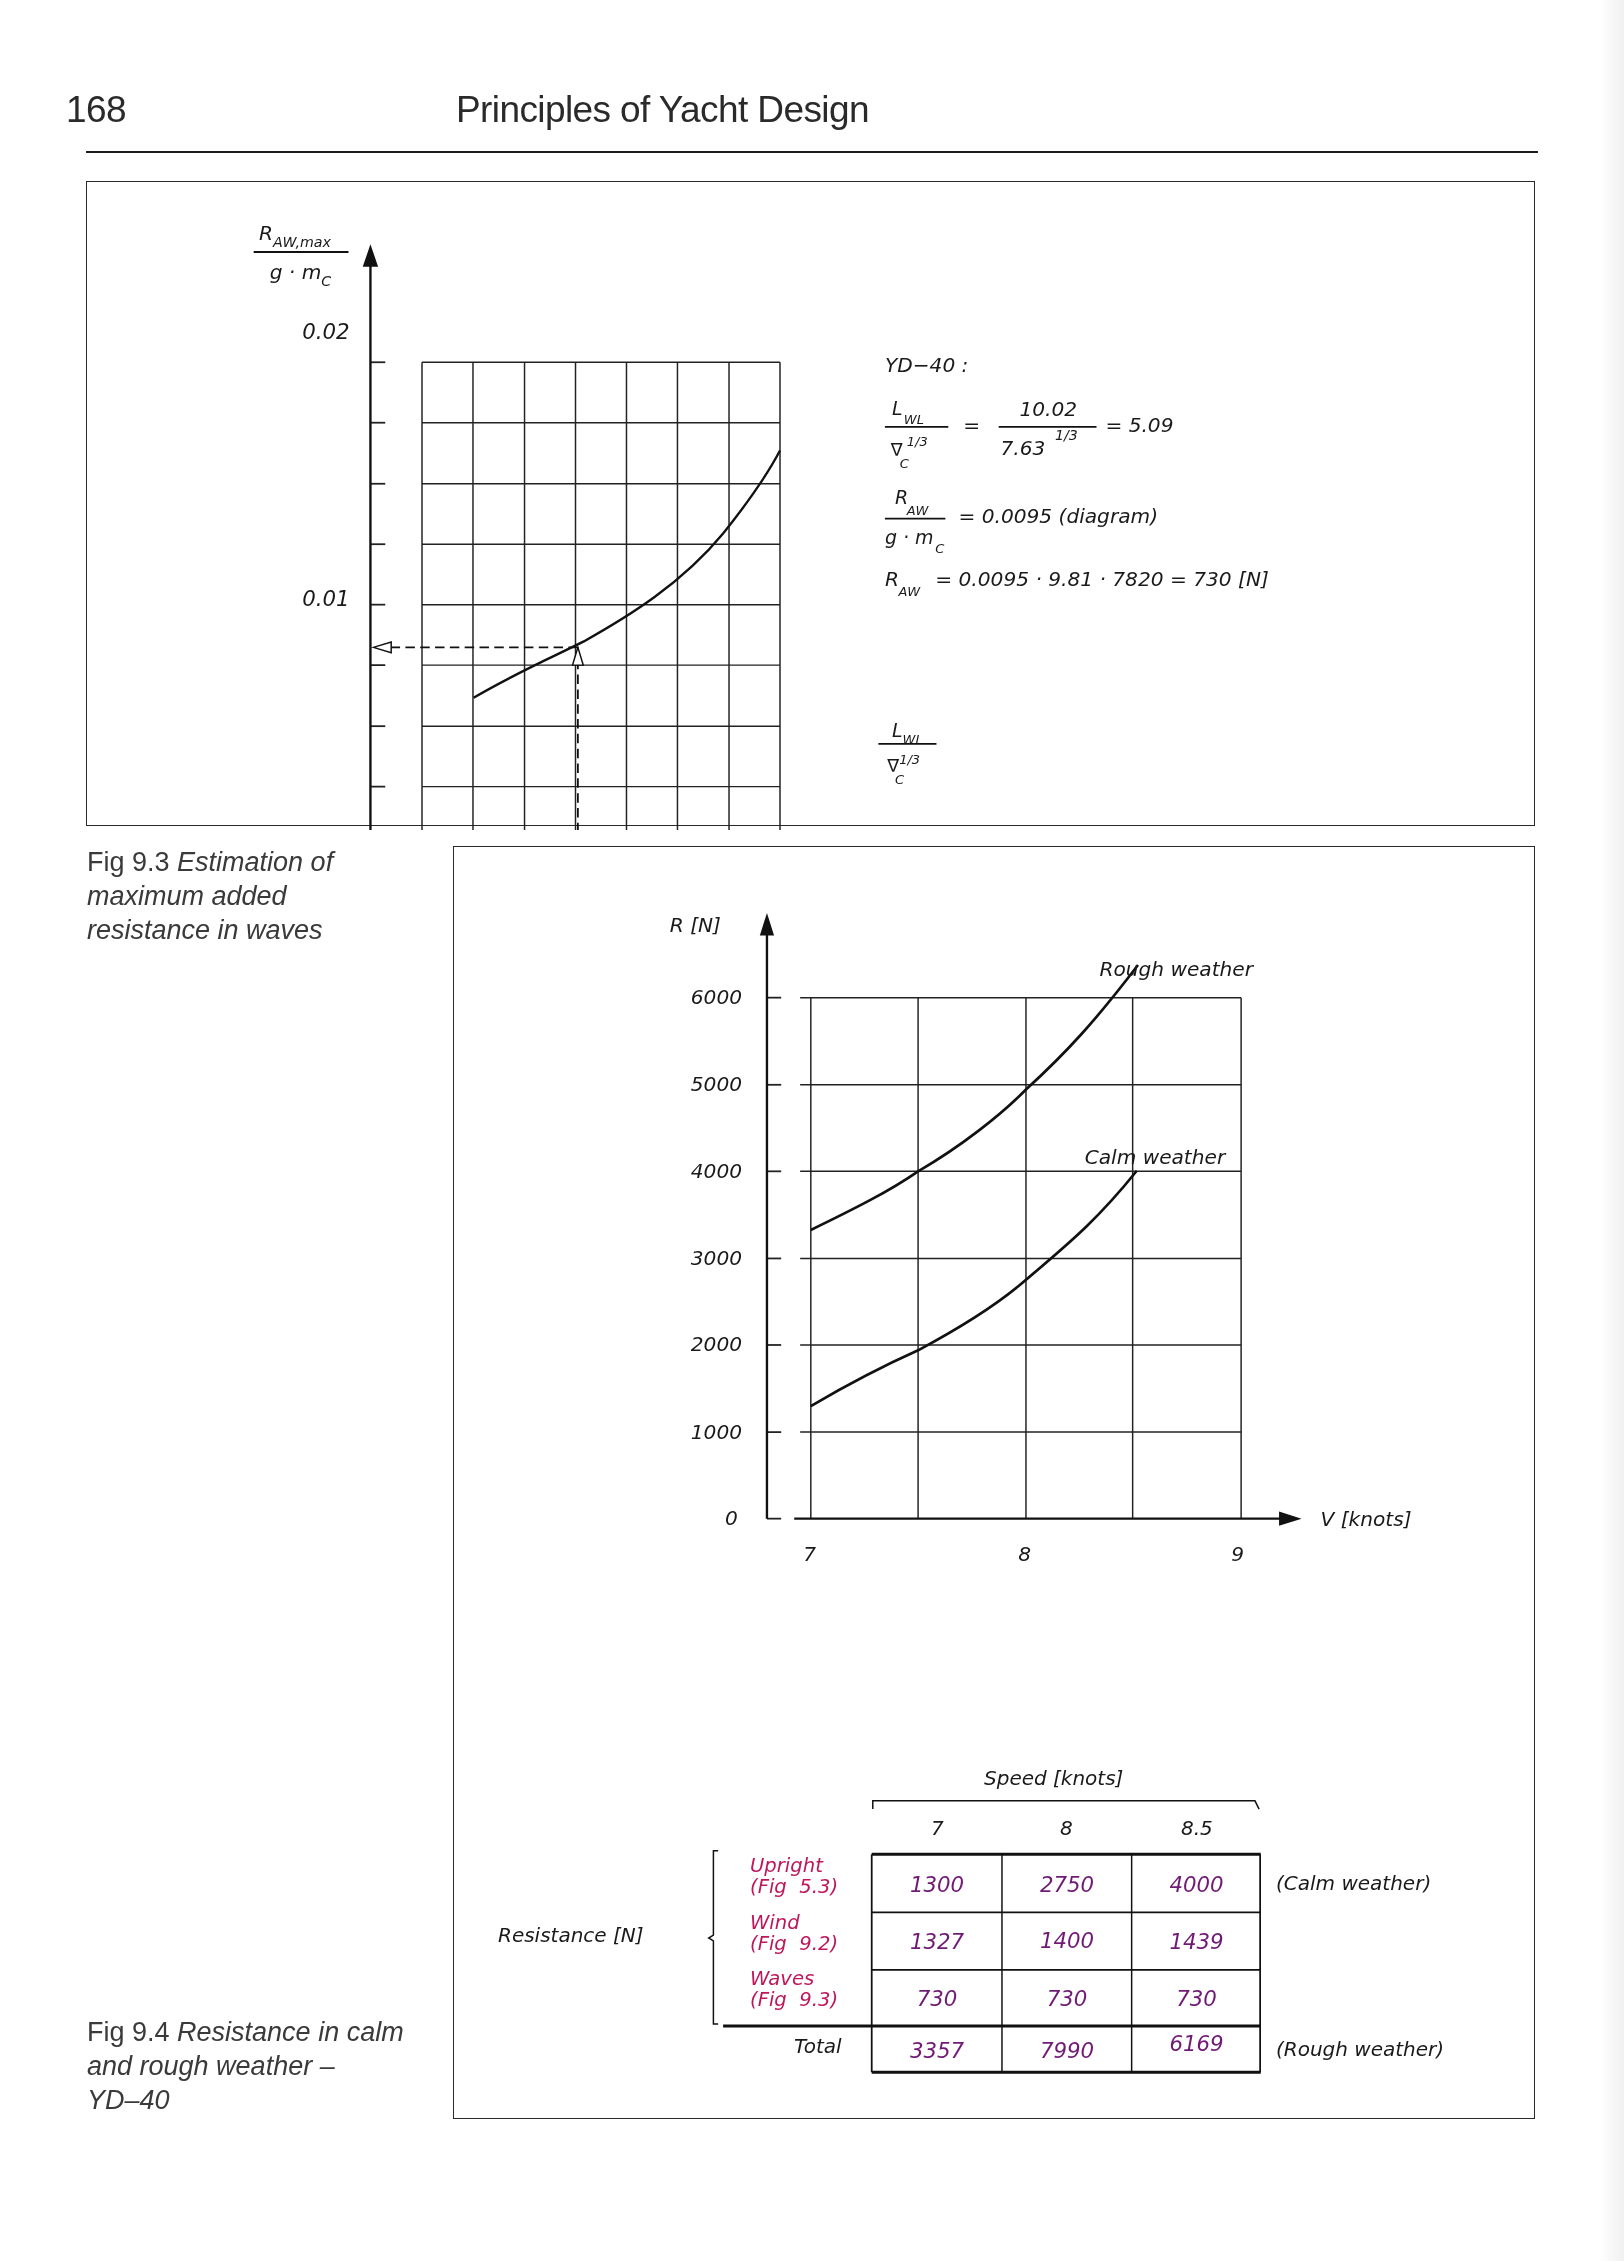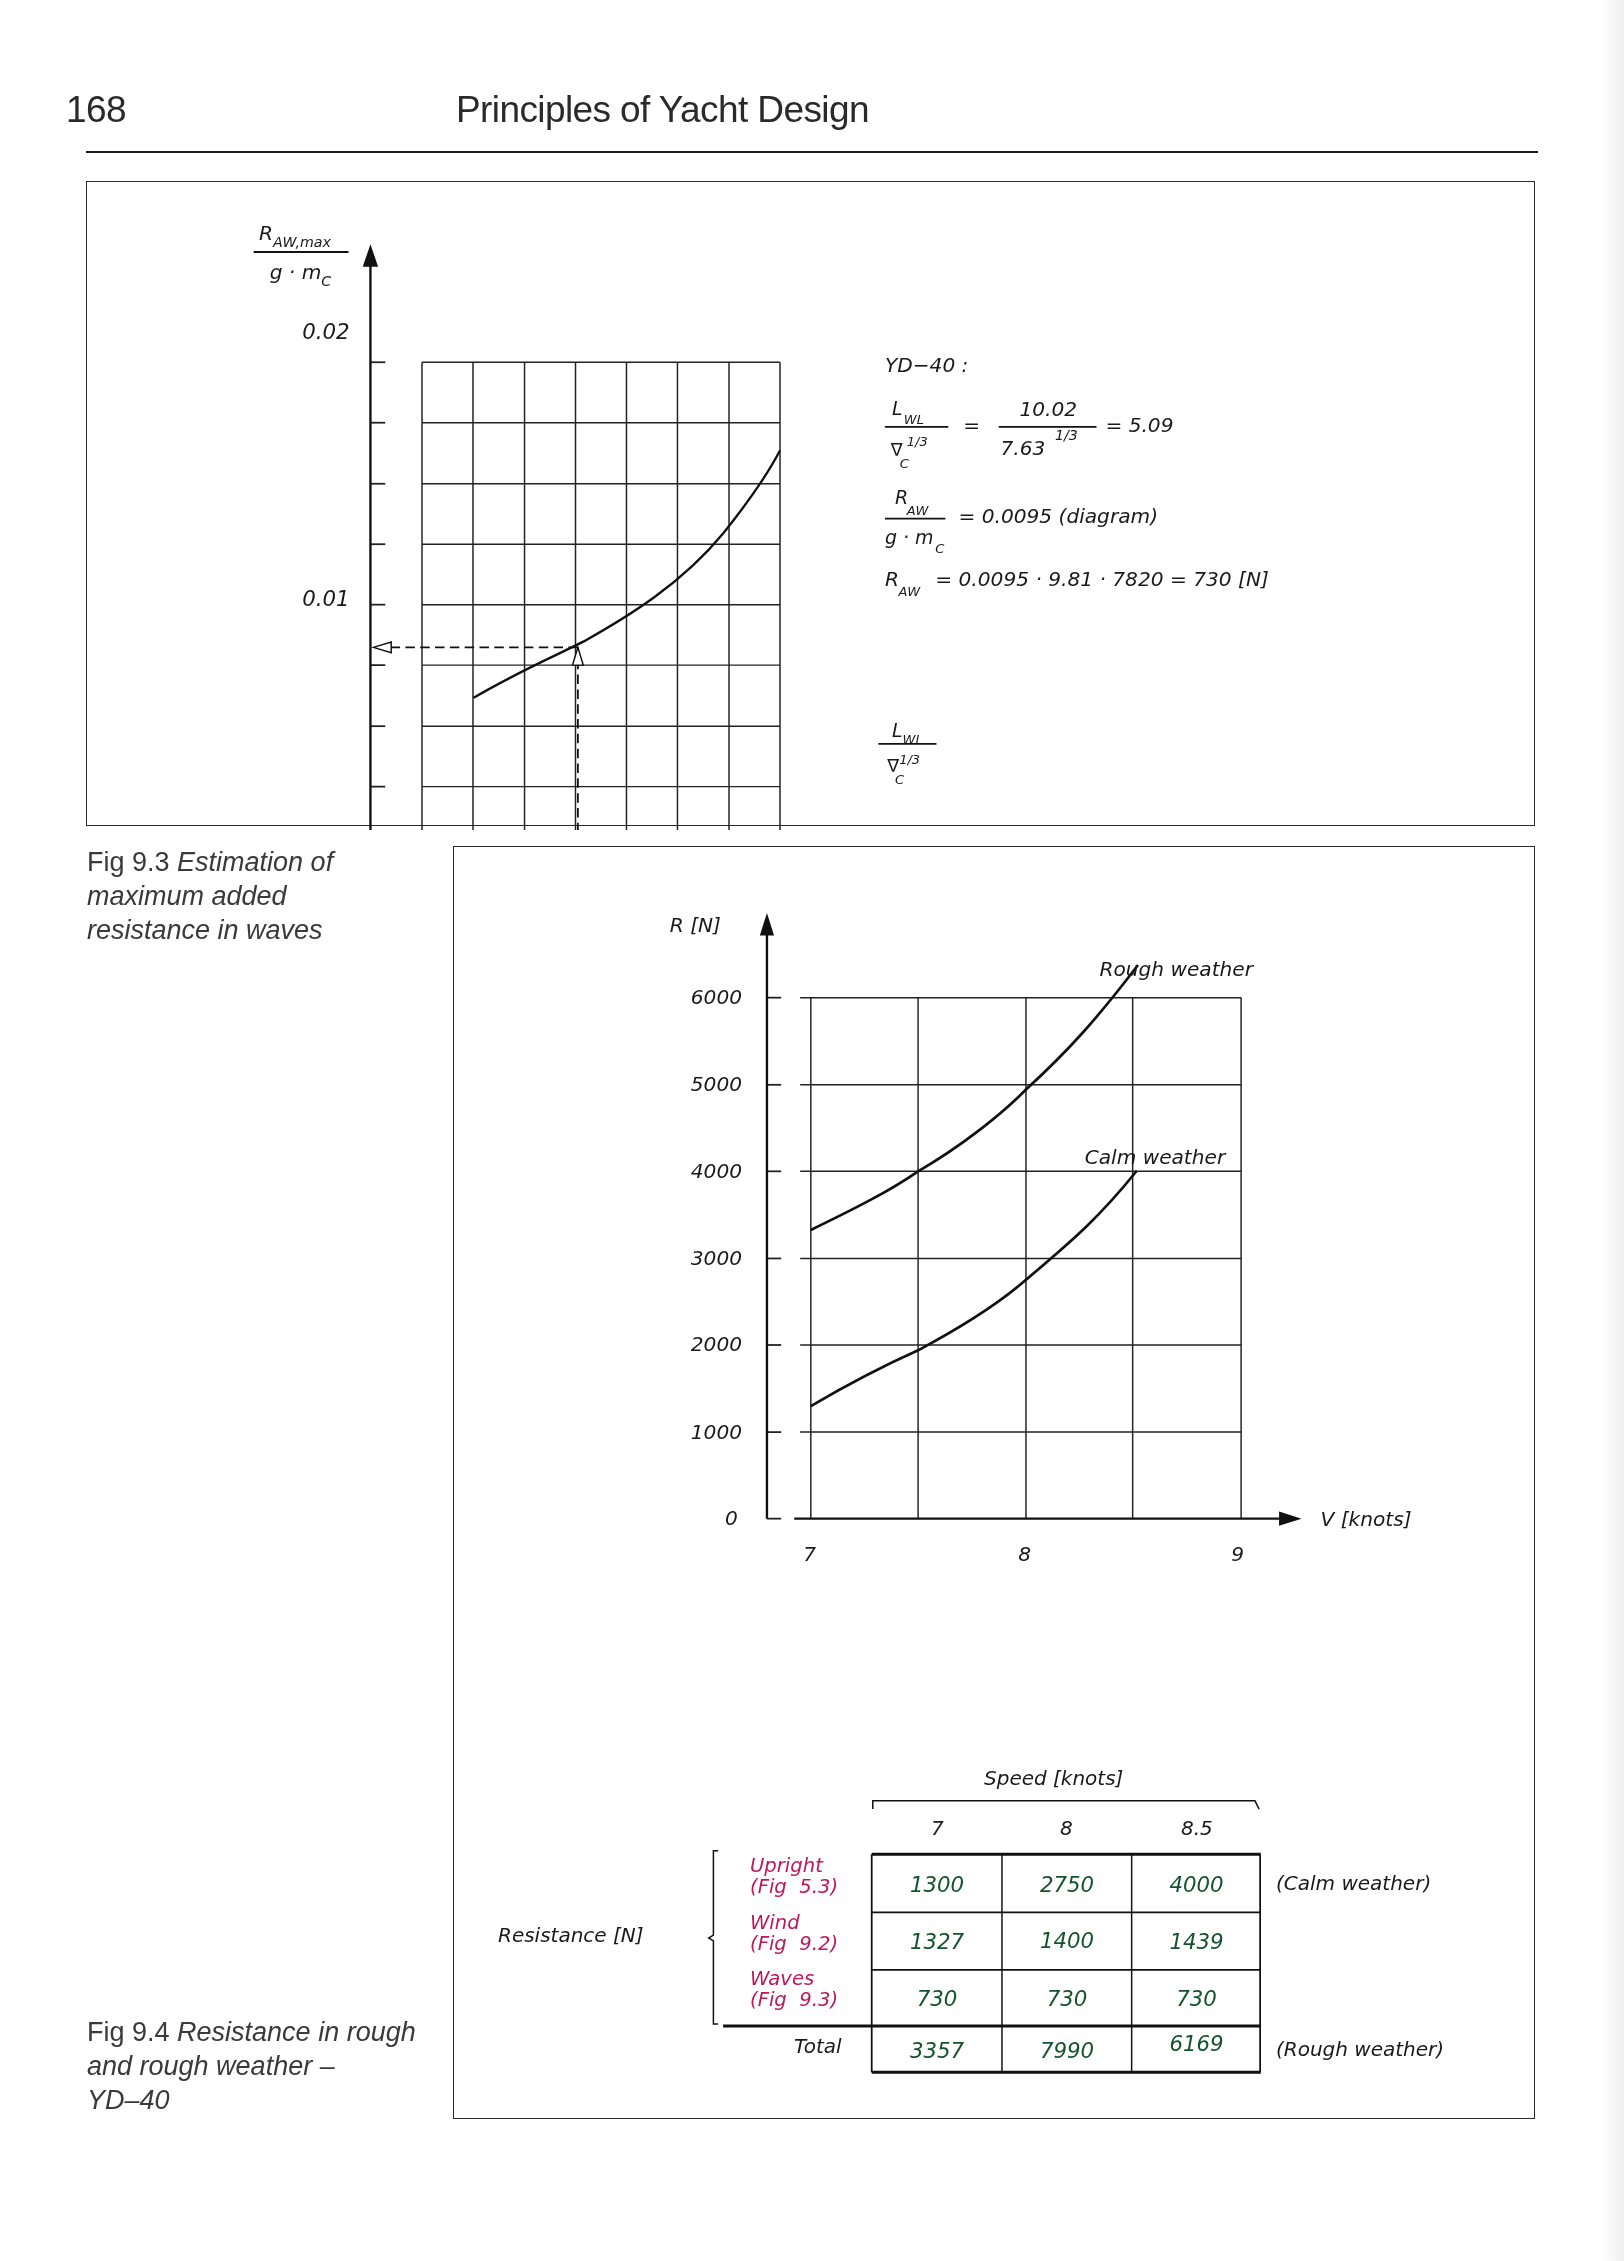--- a/index.html
+++ b/index.html
@@ -9,21 +9,21 @@
   .header-num, .header-title { position:absolute; top:89px; font-family:"Liberation Sans", sans-serif; font-size:37px; color:#2a2a2a; font-weight:normal; letter-spacing:-0.6px; }
   .header-num { left:66px; }
   .header-title { left:456px; }
   .header-rule { position:absolute; left:86px; top:151px; width:1452px; height:2.4px; background:#1a1a1a; }
   .frame { position:absolute; border:1.8px solid #2a2a2a; box-sizing:border-box; }
   .caption { position:absolute; font-family:"Liberation Sans", sans-serif; font-size:27px; line-height:34px; color:#3a3a3a; }
   .caption .lbl { font-style:normal; }
   .caption .txt { font-style:italic; }
   svg text { font-family:"DejaVu Sans", sans-serif; font-style:italic; fill:#1a1a1a; }
   .tbl-text { position:absolute; font-family:"DejaVu Sans", sans-serif; font-style:italic; font-size:20px; color:#1a1a1a; white-space:nowrap; }
-  .cell { position:absolute; font-family:"DejaVu Sans", sans-serif; font-style:italic; font-size:21.3px; color:#14532d; display:flex; align-items:center; justify-content:center; box-sizing:border-box; }
+  .cell { position:absolute; font-family:"DejaVu Sans", sans-serif; font-style:italic; font-size:21.3px; color:#701a75; display:flex; align-items:center; justify-content:center; box-sizing:border-box; }
   .rowhead { position:absolute; font-family:"DejaVu Sans", sans-serif; font-style:italic; font-size:19.6px; line-height:21.3px; color:#be185d; white-space:pre; }
 </style>
 </head>
 <body>
 
 <div class="right-edge"></div>
 
 <div class="header-num">168</div>
 <div class="header-title">Principles of Yacht Design</div>
 <div class="header-rule"></div>
@@ -241,17 +241,17 @@
   <div class="cell" style="left:1002px; top:1970px; width:130px; height:56px;">730</div>
   <div class="cell" style="left:1132px; top:1970px; width:129px; height:56px;">730</div>
 
   <div class="cell" style="left:872px; top:2027px; width:130px; height:46px;">3357</div>
   <div class="cell" style="left:1002px; top:2027px; width:130px; height:46px;">7990</div>
   <div class="cell" style="left:1132px; top:2027px; width:129px; height:32px;">6169</div>
   <div class="tbl-text" style="left:1276px; top:2037px;">(Rough  weather)</div>
 </div>
 
 <div class="caption" style="left:87px; top:2015px;">
-  <div><span class="lbl">Fig 9.4</span> <span class="txt">Resistance in rough</span></div>
+  <div><span class="lbl">Fig 9.4</span> <span class="txt">Resistance in calm</span></div>
   <div class="txt">and rough weather –</div>
   <div class="txt">YD–40</div>
 </div>
 
 
 </body></html>

